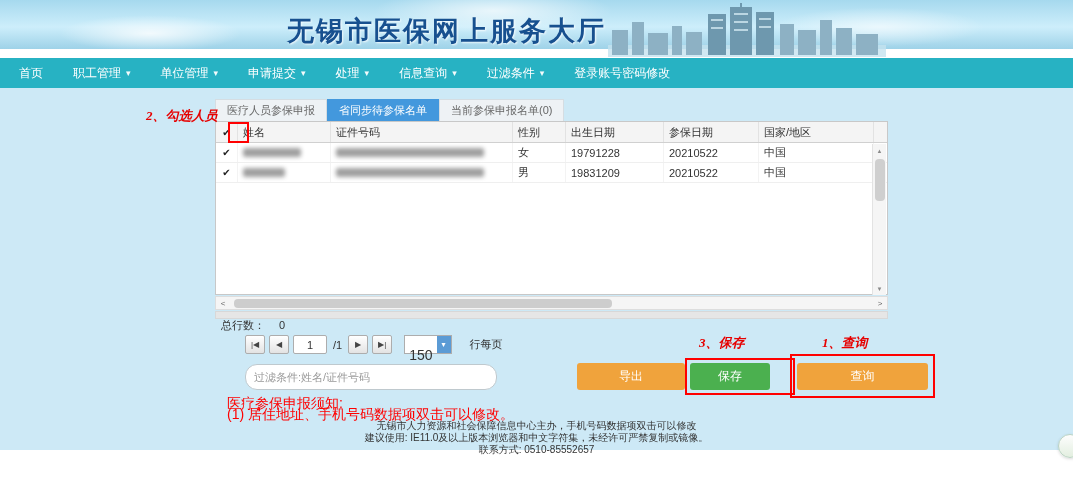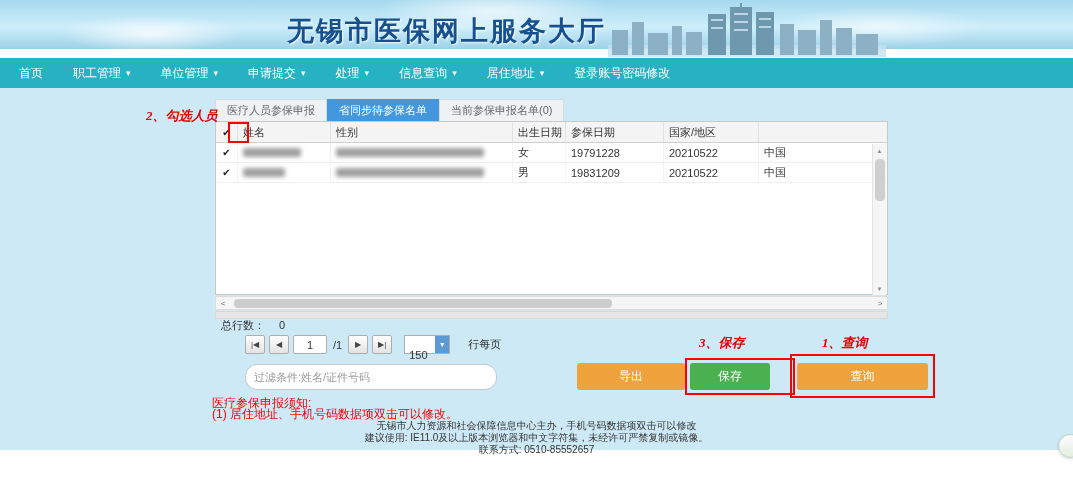--- a/index.html
+++ b/index.html
@@ -84,21 +84,21 @@
   .totals .val { margin-left:14px; }
   .pager { position:absolute; left:245px; top:335px; display:flex; align-items:center; gap:4px; font-size:11px; color:#333; }
   .pbtn {
     min-width:20px; height:19px; padding:0 2px; border:1px solid #adadad; border-radius:2px;
     background:linear-gradient(#fff,#e3e3e3); display:flex; align-items:center; justify-content:center;
     font-size:8px; color:#444; cursor:pointer;
   }
   .pinput { width:34px; height:19px; border:1px solid #adadad; border-radius:2px; text-align:center; font-size:11px; color:#333; font-family:inherit; }
   .ptotal { margin:0 2px; }
   .psel { margin-left:8px; min-width:46px; height:19px; border:1px solid #adadad; background:#fff; display:flex; align-items:center; cursor:pointer; }
-  .psel .psel-val { flex:1; padding:0 4px; font-size:11px;margin-top:21px; }
+  .psel .psel-val { flex:1; padding:0 4px; font-size:14px;margin-top:21px; }
   .psel .psel-arrow { width:14px; height:100%; background:#5b9bd5; color:#fff; font-size:8px; display:flex; align-items:center; justify-content:center; }
   .plabel { margin-left:14px; }
 
   
   .filter-input {
     position:absolute; left:245px; top:364px; width:252px; height:26px;
     border:1px solid #bfc9ce; border-radius:12px; padding:0 8px; font-size:11px; color:#333; background:#fff; font-family:inherit;
   }
   .filter-input::placeholder { color:#999; }
   .btn { position:absolute; height:27px; border:none; border-radius:3px; color:#fff; font-size:12px; cursor:pointer; font-family:inherit; }
@@ -113,21 +113,21 @@
   .redbox-query { left:790px; top:354px; width:145px; height:44px; }
   .annot {
     position:absolute; color:#e60000; font-size:13px; font-weight:bold;
     font-family:"Liberation Serif", serif; font-style:italic; white-space:nowrap;
   }
   .annot-select { left:146px; top:107px; }
   .annot-save  { left:699px; top:334px; }
   .annot-query { left:822px; top:334px; }
 
   
-  .notice { position:absolute; left:212px; top:398px; font-size:12px; color:#f00; line-height:11px; }
+  .notice { position:absolute; left:227px; top:398px; font-size:14px; color:#f00; line-height:11px; }
 
   
   .footer { position:absolute; top:420px; left:0; width:100%; text-align:center; font-size:10px; color:#333; line-height:12px; }
 
   
   .floating-widget {
     position:absolute; right:-9px; top:434px; width:24px; height:24px; border-radius:50%;
     background:linear-gradient(#fdfdfd,#e3efe0); border:1px solid #bcd4c4; cursor:pointer;
     box-shadow:0 1px 3px rgba(0,0,0,.15);
   }
@@ -191,40 +191,41 @@
     </div>
     <div class="nav-item">
       <span>处理</span>
       <span class="caret">▾</span>
     </div>
     <div class="nav-item">
       <span>信息查询</span>
       <span class="caret">▾</span>
     </div>
     <div class="nav-item">
-      <span>居住地址</span>
+      <span>过滤条件</span>
       <span class="caret">▾</span>
     </div>
     <div class="nav-item">
       <span>登录账号密码修改</span>
     </div>
   </nav>
 
   <div class="content-bg"></div>
 
   <div class="tabs">
     <div class="tab">医疗人员参保申报</div>
     <div class="tab active">省同步待参保名单</div>
     <div class="tab">当前参保申报名单(0)</div>
   </div>
 
   <div class="table">
     <div class="thead">
       <div class="th th-check">✔</div>
       <div class="th">姓名</div>
+      <div class="th">证件号码</div>
       <div class="th">性别</div>
       <div class="th">出生日期</div>
       <div class="th">参保日期</div>
       <div class="th">国家/地区</div>
     </div>
     <div class="tbody">
       <div class="trow">
         <div class="td check">✔</div>
         <div class="td">
             <span class="redact redact-name"></span>

